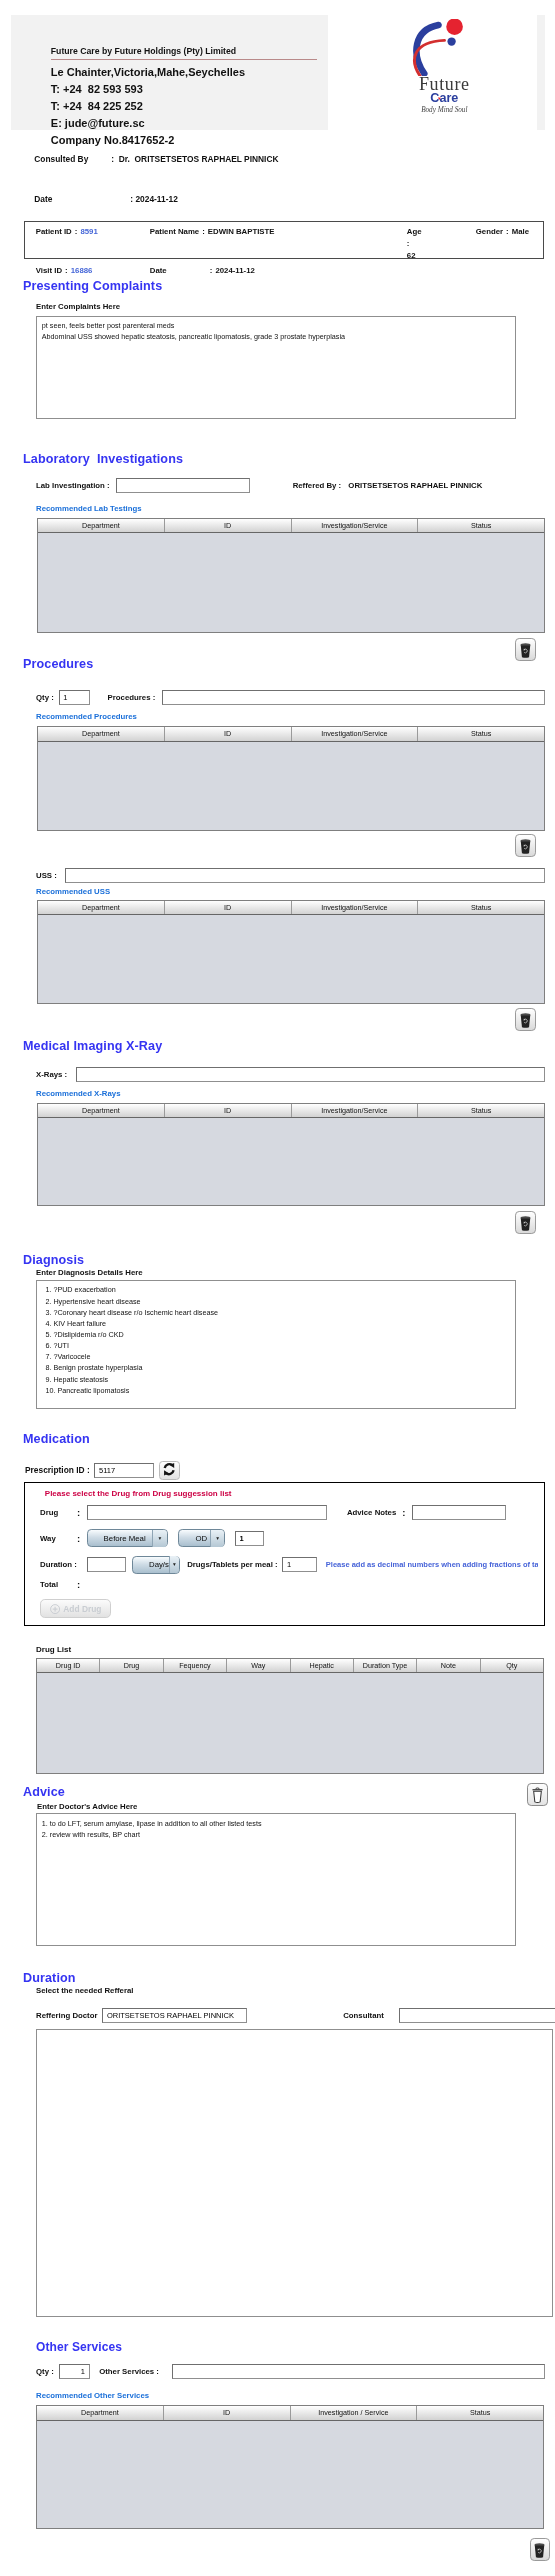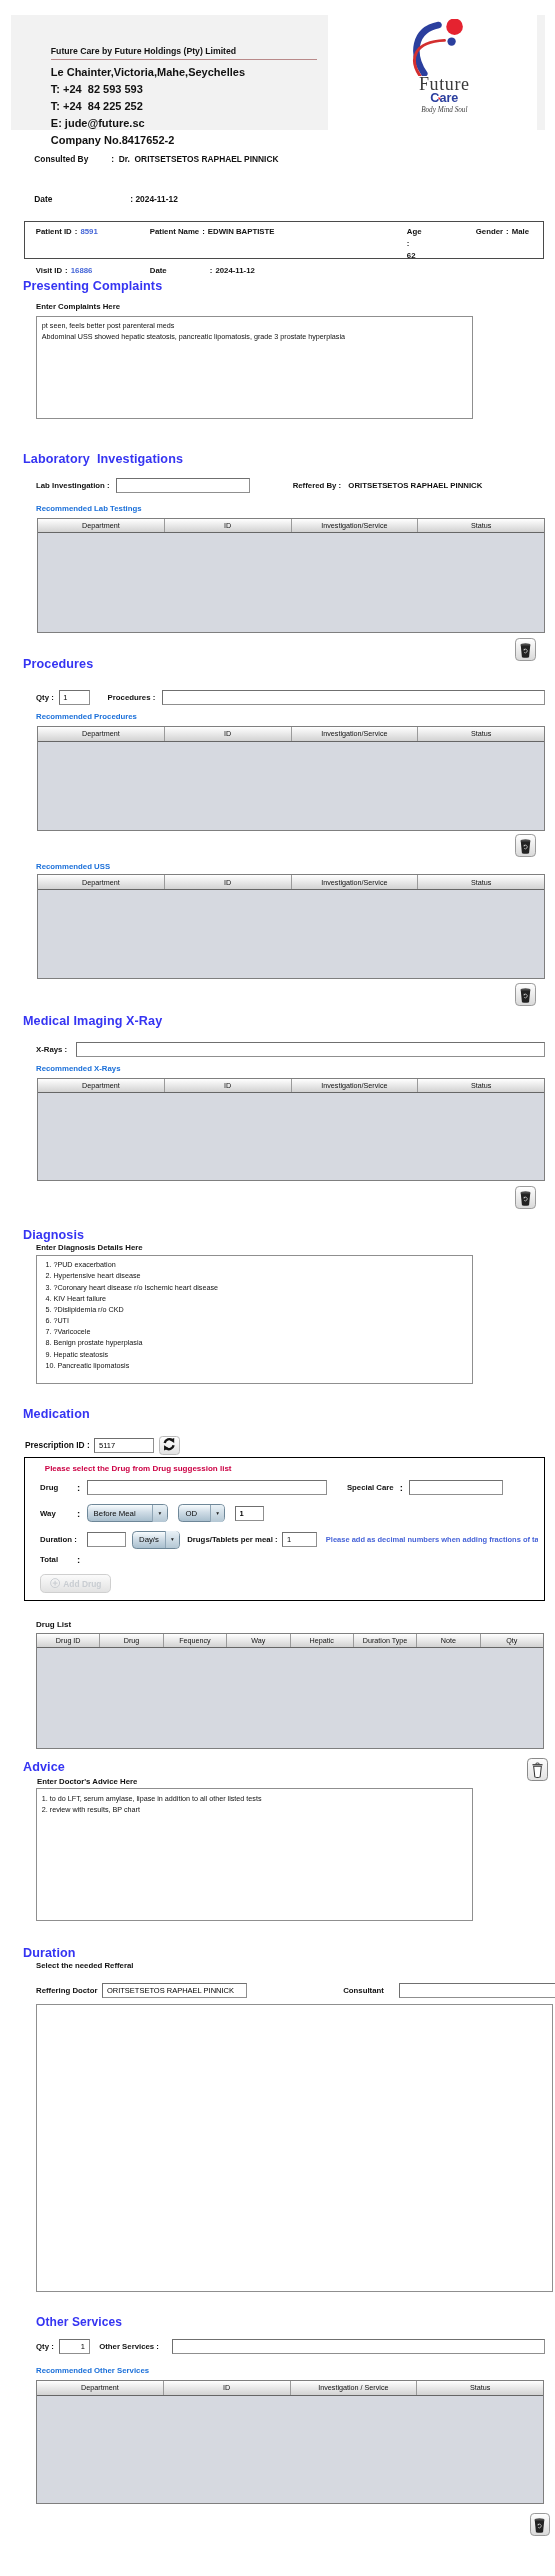--- a/index.html
+++ b/index.html
@@ -49,21 +49,21 @@
   .p-lbl { font-weight:bold; white-space:pre; }
   .p-val { font-weight:600; }
   .p-val.blue { color:var(--idblue); font-weight:bold; }
   .g1 { width:114px; } .g2 { width:257px; } .g3 { width:69px;flex-direction:column; } .g4 { flex:1; }
 
   
   .h1 { color:var(--heading); font-size:12.6px; font-weight:800; margin-left:23px; white-space:pre; letter-spacing:0.1px; }
   .lbl { font-weight:bold; font-size:7.8px; white-space:pre; }
   .rec { color:var(--link); font-weight:bold; font-size:7.8px; margin-left:36px; }
   .ta {
-    display:block; margin-left:36px; width:437px; resize:none;
+    display:block; margin-left:36px; width:480px; resize:none;
     border:0.6px solid #8f8f8f; font-family:"Liberation Sans", sans-serif;
     font-size:7.2px; padding:3.6px 4.8px; line-height:1.55; color:#111; background:#fff;
   }
   .ti {
     border:0.6px solid #8f8f8f; border-top-color:#6f6f6f; border-left-color:#6f6f6f;
     height:15px; font-family:"Liberation Sans", sans-serif; font-size:7.5px; padding:1.2px 3.6px; background:#fff;
   }
   .row { display:flex; align-items:center; }
 
   
@@ -94,21 +94,21 @@
     padding:4.8px 6px 7.2px 15px;
   }
   .red-note { color:var(--rednote); font-size:8px; font-weight:600; margin:1.2px 0 0 4.8px; }
   .m-row { display:flex; align-items:center; margin-top:7.8px; }
   .m-lbl { font-weight:bold; font-size:7.8px; width:37px; white-space:pre; }
   .m-colon { width:9.6px; font-weight:bold; }
   .sel {
     display:flex; align-items:center; height:18px;
     border:0.6px solid #6e8798; border-radius:4.2px;
     background:linear-gradient(#f8fcfe,#cfdce6 45%,#a9bfce);
-    font-size:7.8px; padding-left:6px; cursor:pointer; color:#0a0a0a;
+    font-size:7.8px; padding-left:16px; cursor:pointer; color:#0a0a0a;
   }
   .sel .arrow {
     margin-left:auto; width:14.3px; height:16.7px; display:flex; align-items:center; justify-content:center;
     border-left:0.6px solid #8fa5b5; font-size:4.8px; color:#222;
     background:linear-gradient(#eaf2f7,#b4c7d4); border-radius:0 3.6px 3.6px 0;
   }
   .blue-note { color:var(--bluenote); font-size:7.5px; font-weight:600; margin-left:8.4px; white-space:nowrap; overflow:hidden; flex:1; }
   .add-btn {
     margin-top:9.6px; width:71px; height:18.5px; border:0.6px solid #cfcfcf; border-radius:4.8px;
     background:linear-gradient(#fbfbfb,#e2e2e2); color:#c9cdd2; font-weight:bold; font-size:8.4px;
@@ -249,20 +249,24 @@
     <button class="trash-btn">
       <svg width="13" height="16.7" viewBox="0 0 22 28">
         <ellipse cx="11" cy="5" rx="8.5" ry="2.8" fill="#4a4a4a"></ellipse>
         <path d="M3 6 L19 6 L17 25.5 Q11 27.8 5 25.5 Z" fill="#222"></path>
         <path d="M8.2 13 a3.2 3.2 0 1 1 0.5 4.5" stroke="#cfcfcf" stroke-width="1.3" fill="none"></path>
         <polygon points="8,11.2 10.8,12.4 8.2,14.6" fill="#cfcfcf"></polygon>
       </svg>
     </button>
   </div>
 
+  <div class="row" style="margin:8.4px 0 0 36px; height:16.7px">
+    <span class="lbl">USS :</span>
+    <input class="ti" style="flex: 1 1 0%; margin-left: 8.4px; margin-right: 10.8px;" value="">
+  </div>
   <div class="rec" style="margin-top:3.6px">Recommended USS</div>
   <div class="tbl" style="margin-top:3.6px">
     <div class="tbl-head">
       <div class="th">Department</div>
       <div class="th">ID</div>
       <div class="th">Investigation/Service</div>
       <div class="th">Status</div>
     </div>
     <div class="tbl-body" style="height:88px"></div>
   </div>
@@ -330,21 +334,21 @@
     </button>
   </div>
 
   <div class="med-panel">
     <div class="red-note">Please select the Drug from Drug suggession list</div>
 
     <div class="m-row">
       <span class="m-lbl">Drug</span>
       <span class="m-colon">:</span>
       <input class="ti" style="width: 240px;" value="">
-      <span class="lbl" style="margin-left:20.3px">Special Care</span>
+      <span class="lbl" style="margin-left:20.3px">Advice Notes</span>
       <span class="m-colon" style="margin-left:6px">:</span>
       <input class="ti" style="width: 94px;" value="">
     </div>
 
     <div class="m-row" style="margin-top:9px">
       <span class="m-lbl">Way</span>
       <span class="m-colon">:</span>
       <div class="sel" style="width:81px">
         <span>Before Meal</span>
         <span class="arrow">▼</span>

